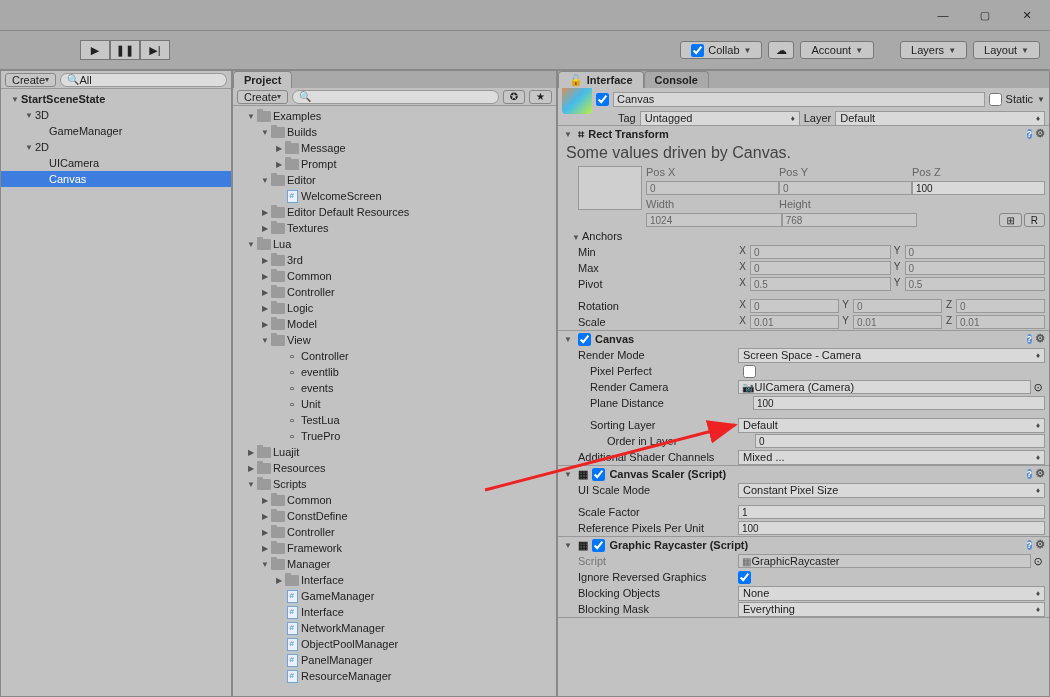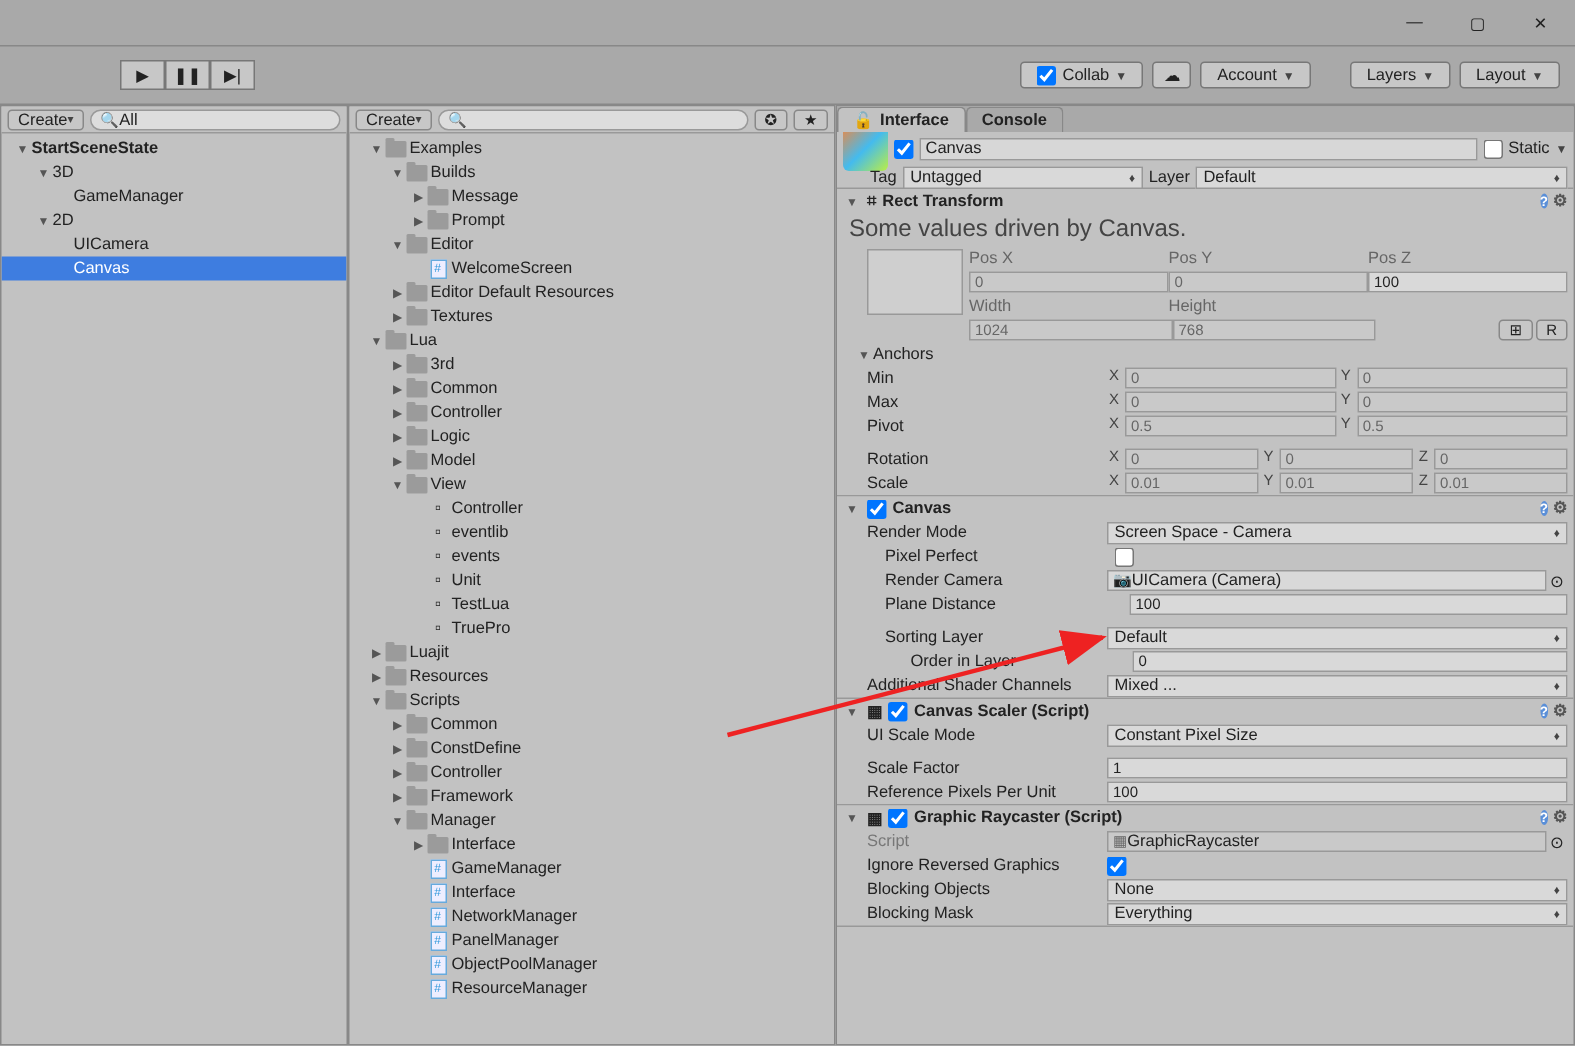--- a/index.html
+++ b/index.html
@@ -34,21 +34,21 @@
 .folder{width:14px;height:11px;background:#9b9b9b;border-radius:1px;position:relative}
 .folder:before{content:'';position:absolute;top:-2px;left:0;width:6px;height:3px;background:#9b9b9b;border-radius:1px}
 .cs{width:11px;height:13px;background:#eef;border:1px solid #6ad;position:relative}
 .cs:after{content:'#';position:absolute;font-size:8px;color:#39d;left:2px;top:0}
 .insp-body{flex:1;overflow:hidden}
 .go-head{height:38px;background:#c2c2c2;border-bottom:1px solid #999;padding:2px 4px}
 .go-row1{display:flex;align-items:center;height:18px;gap:4px}
 .cube{width:30px;height:30px;background:linear-gradient(135deg,#e84,#4be,#be4);border-radius:4px}
 .txt-in{flex:1;height:15px;background:#d7d7d7;border:1px solid #999;padding:0 3px;font-size:11px}
 .chk{width:13px;height:13px}
-.go-row2{display:flex;align-items:center;height:16px;gap:4px;margin-left:18px;margin-top:2px}
+.go-row2{display:flex;align-items:center;height:16px;gap:4px;margin-left:56px;margin-top:2px}
 .drop{height:15px;background:#d9d9d9;border:1px solid #999;padding:0 4px;display:flex;align-items:center;justify-content:space-between;font-size:10px;cursor:pointer}
 .comp{background:#c2c2c2;border-bottom:1px solid #999}
 .comp-hd{height:16px;display:flex;align-items:center;padding:0 4px;gap:4px;font-weight:bold;cursor:pointer}
 .gear{margin-left:auto;font-size:11px;color:#555}
 .help{width:14px;height:14px;background:#5a8fd8;border-radius:50%;color:#fff;font-size:9px;text-align:center;line-height:14px;font-weight:bold}
 .prop{display:flex;align-items:center;height:16px;padding:0 4px 0 20px}
 .plab{width:160px;font-size:11px}
 .pval{flex:1;display:flex;gap:2px}
 .fld{flex:1;height:14px;background:#d9d9d9;border:1px solid #999;padding:0 3px;font-size:10px;display:flex;align-items:center}
 .fld.ro{background:#c9c9c9;color:#666}
@@ -128,20 +128,25 @@
           <span>UICamera</span>
         </div>
         <div class="row sel" style="padding-left: 36px;">
           <span class="fold"></span>
           <span>Canvas</span>
         </div>
       </div>
   </div>
 
   <div class="panel p-proj">
+    <div class="tabbar">
+        <div class="tab">
+          <span>Project</span>
+        </div>
+      </div>
     <div class="subbar">
       <div class="mini-btn">
           <span>Create</span> 
           <span class="arr">▾</span>
         </div>
       <div class="search">🔍</div>
       <div class="mini-btn">✪</div>
       <div class="mini-btn">★</div>
     </div>
     <div class="tree" id="proj-tree">
@@ -362,28 +367,28 @@
           <span class="ico">
             <div class="cs"></div>
           </span>
           <span>NetworkManager</span>
         </div>
         <div class="row" style="padding-left: 40px;">
           <span class="fold"></span>
           <span class="ico">
             <div class="cs"></div>
           </span>
+          <span>ObjectPoolManager</span>
+        </div>
+        <div class="row" style="padding-left: 40px;">
+          <span class="fold"></span>
+          <span class="ico">
+            <div class="cs"></div>
+          </span>
           <span>PanelManager</span>
-        </div>
-        <div class="row" style="padding-left: 40px;">
-          <span class="fold"></span>
-          <span class="ico">
-            <div class="cs"></div>
-          </span>
-          <span>ObjectPoolManager</span>
         </div>
         <div class="row" style="padding-left: 40px;">
           <span class="fold"></span>
           <span class="ico">
             <div class="cs"></div>
           </span>
           <span>ResourceManager</span>
         </div>
       </div>
   </div>

